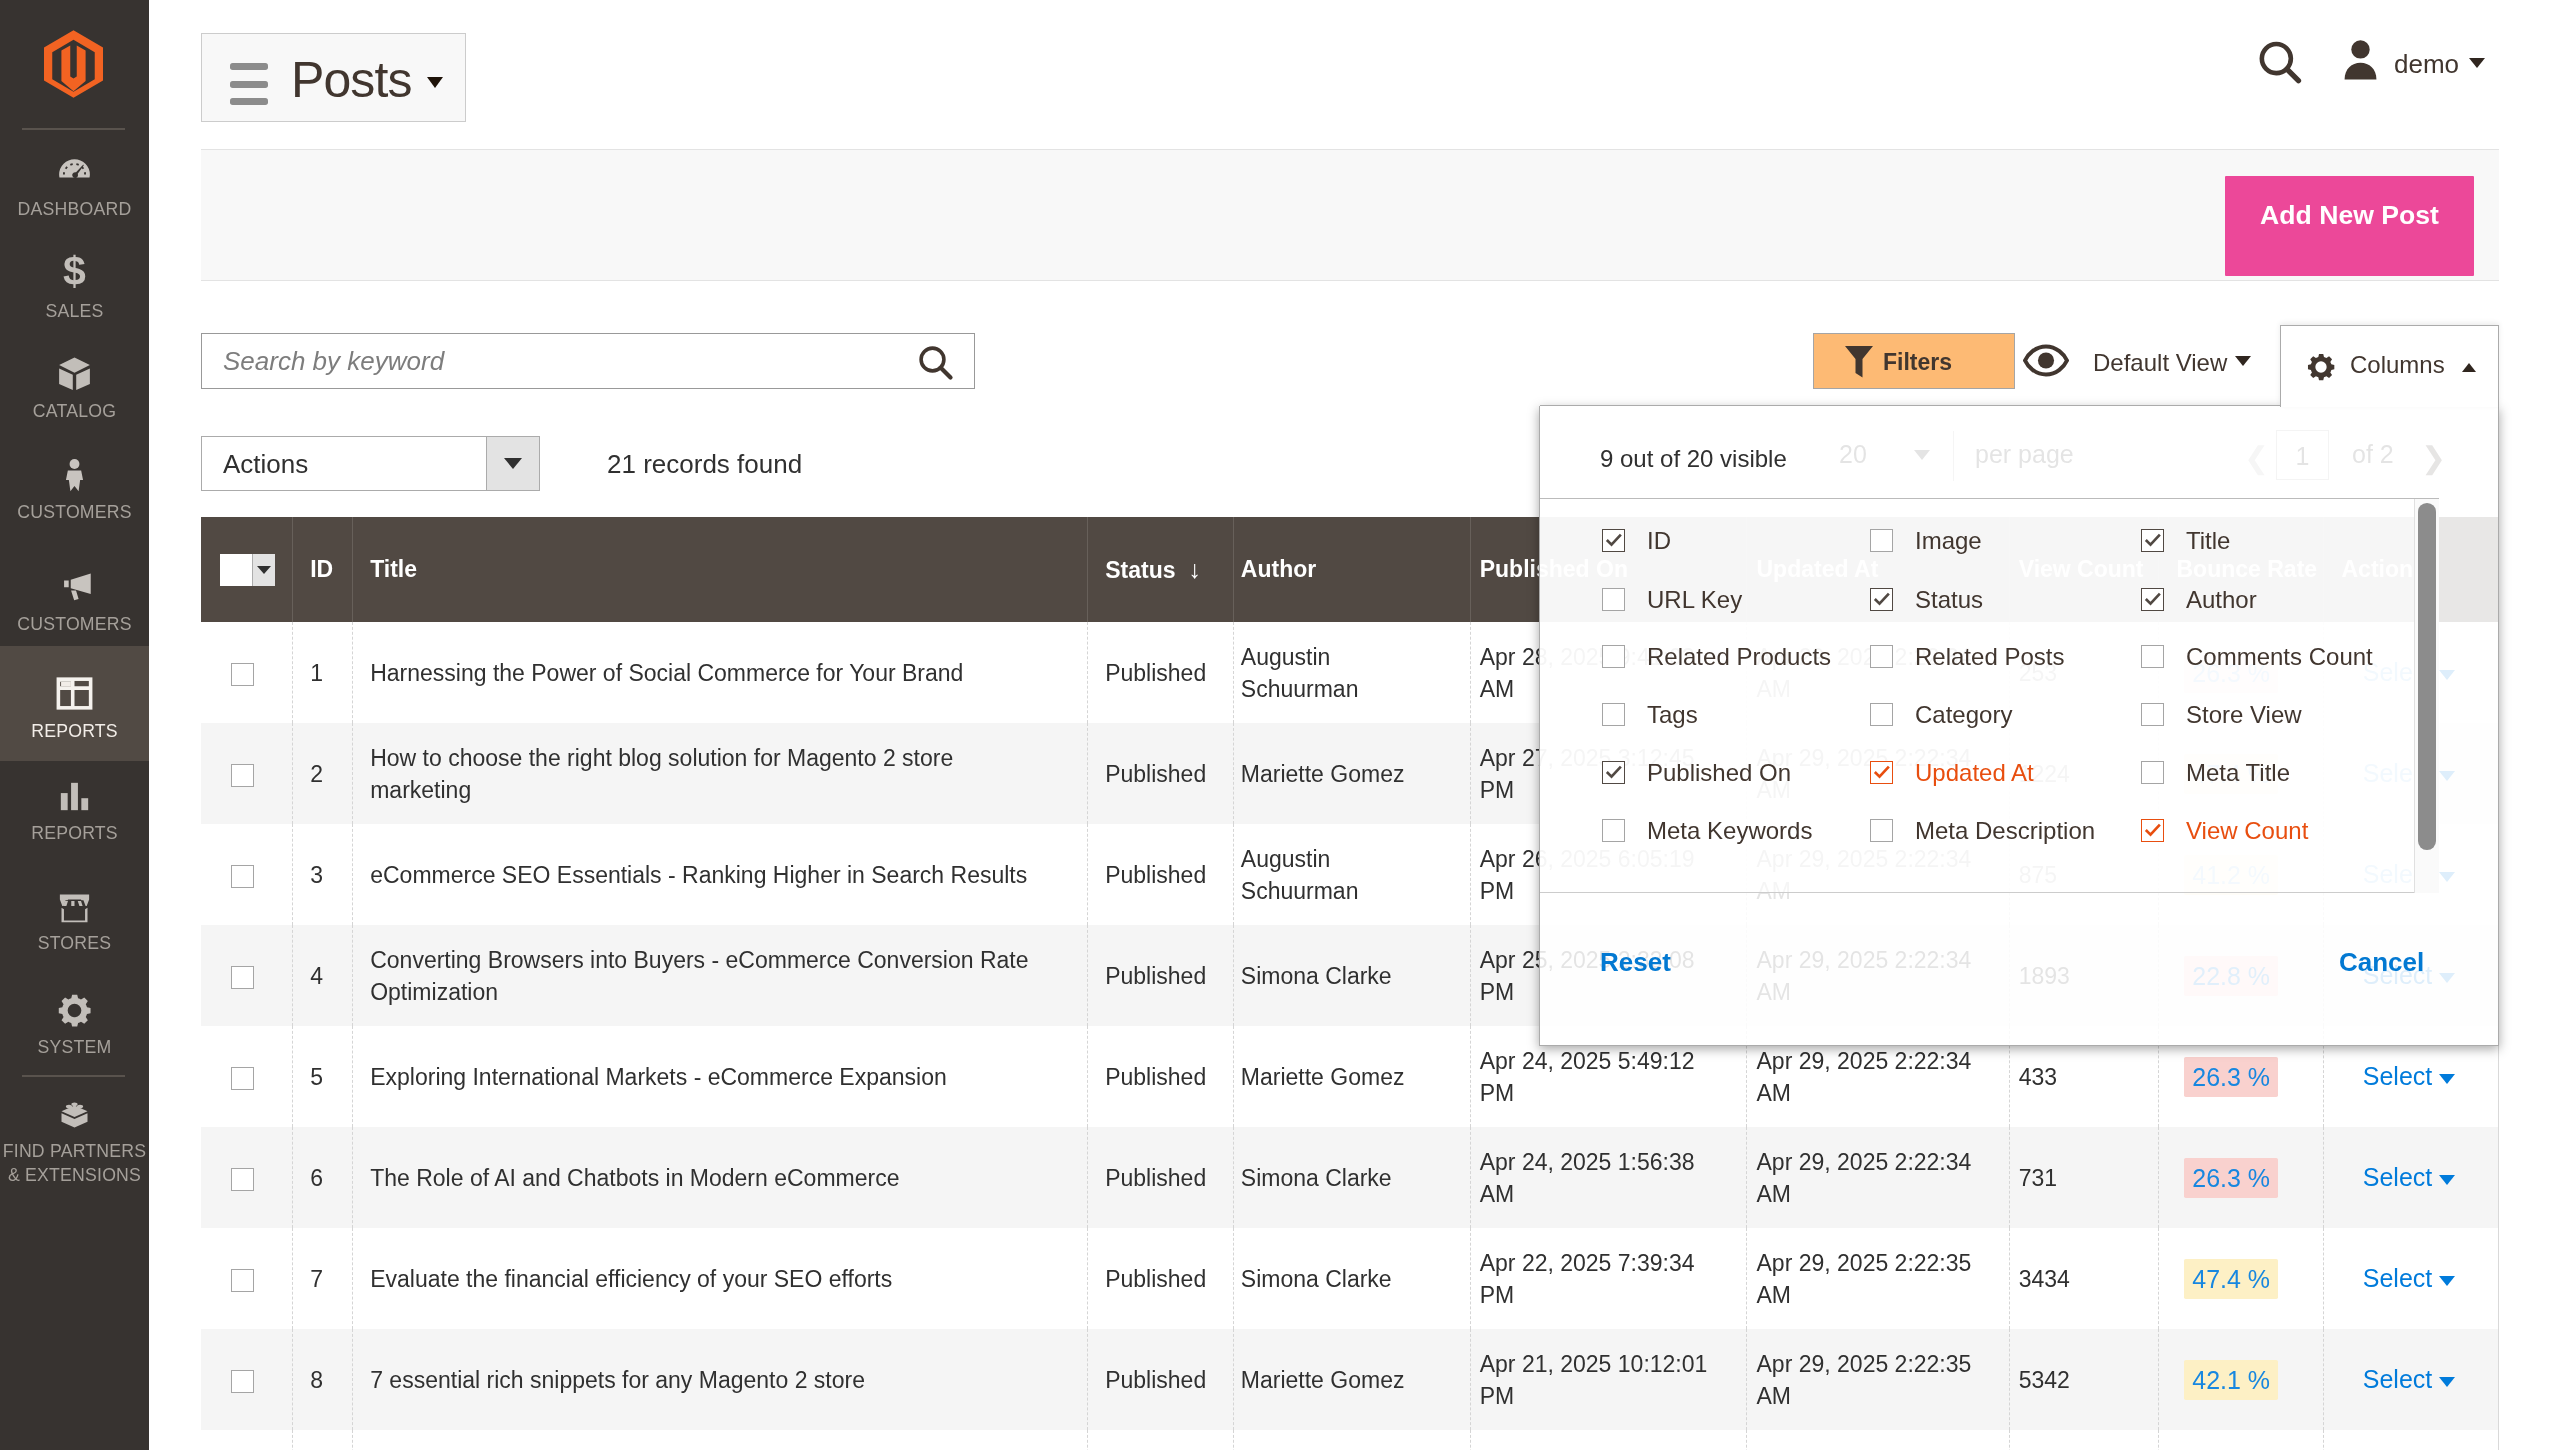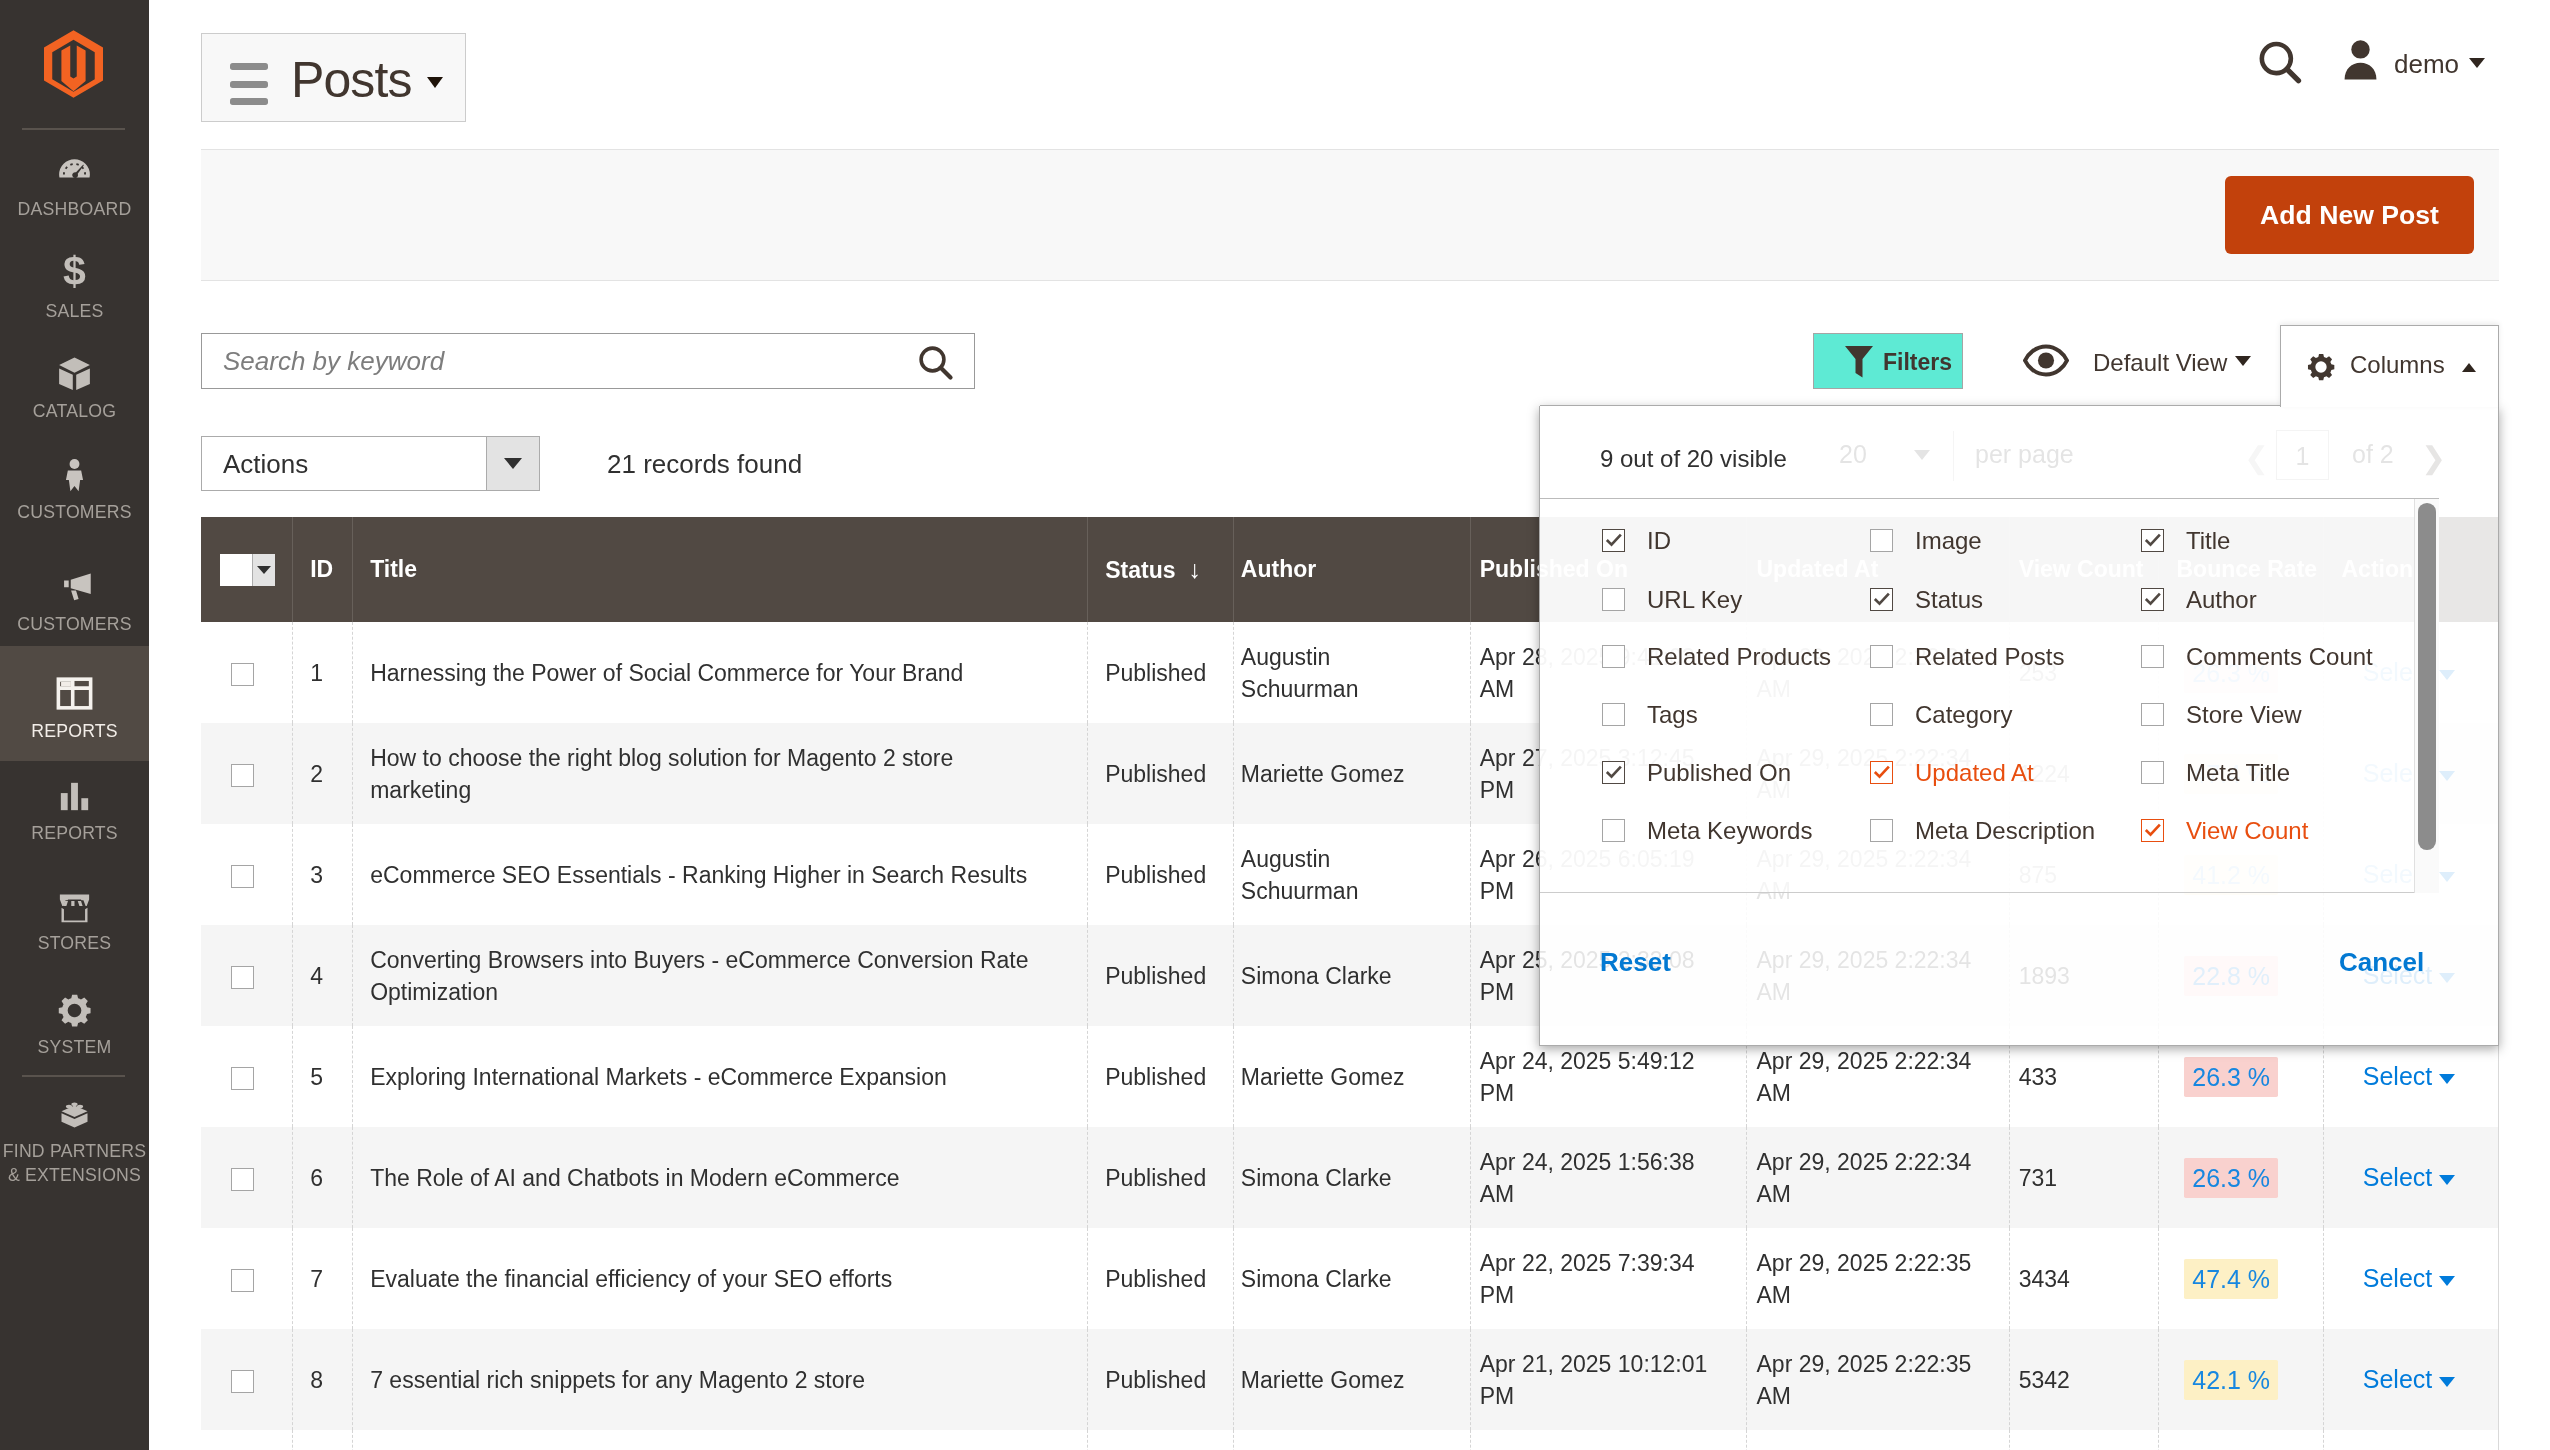--- a/index.html
+++ b/index.html
@@ -19,26 +19,26 @@
 
 
 #postsbox { position:absolute; left:201px; top:33px; width:265px; height:89px; background:#f8f8f8; border:0.9px solid #cccccc; }
 #postsbox .burger { position:absolute; left:27.5px; top:29px; width:38px; height:43px; }
 #postsbox .burger i { display:block; height:7px; background:#8c8c8c; border-radius:2.7px; margin-bottom:10.6px; }
 #postsbox .ttl { position:absolute; left:89px; top:17px; font-size:50px; letter-spacing:-0.9px; color:#41362f; }
 #postsbox .caret { position:absolute; left:225px; top:43px; width:0; height:0; border-left:8px solid transparent; border-right:8px solid transparent; border-top:11.5px solid #1f1309; }
 
 
 #grayband { position:absolute; left:201px; top:149px; width:2298px; height:132px; background:#f8f8f8; border-top:0.9px solid #e3e3e3; border-bottom:0.9px solid #e3e3e3; }
-#addbtn { position:absolute; left:2225px; top:176px; width:249px; height:78px; background:#c2410c; color:#fff; font-weight:bold; font-size:26.6px; text-align:center; line-height:78px; border-radius:6px; }
+#addbtn { position:absolute; left:2225px; top:176px; width:249px; height:100px; background:#ec4899; color:#fff; font-weight:bold; font-size:26.6px; text-align:center; line-height:78px; border-radius:1px; }
 
 
 #searchbox { position:absolute; left:201px; top:333px; width:774px; height:56px; background:#fff; border:0.9px solid #999; }
 #searchbox .ph { position:absolute; left:21px; top:12.4px; font-style:italic; font-size:26px; color:#7d7d7d; }
-#filtersbtn { position:absolute; left:1813px; top:333px; width:150px; height:56px; background:#5eead4; border:0.9px solid #a5a5a5; }
+#filtersbtn { position:absolute; left:1813px; top:333px; width:202px; height:56px; background:#fdba74; border:0.9px solid #a5a5a5; }
 
 
 #colsbtn { position:absolute; left:2280px; top:325px; width:219px; height:82px; background:#fff; border:0.9px solid #ababab; border-bottom:none; box-shadow:0 -1.8px 5.3px rgba(0,0,0,0.08); z-index:61; }
 
 
 #actionsbox { position:absolute; left:201px; top:436px; width:339px; height:55px; border:0.9px solid #ababab; background:#fff; }
 #actionsbox .txt { position:absolute; left:21px; top:12.4px; font-size:26px; color:#303030; }
 #actionsbox .arr { position:absolute; right:0; top:0; width:53px; height:53px; background:#e3e3e3; border-left:0.9px solid #ababab; }
 #actionsbox .arr:after { content:""; position:absolute; left:17px; top:21px; border-left:9.7px solid transparent; border-right:9.7px solid transparent; border-top:11.5px solid #303030; }
 #records { position:absolute; left:607px; top:449px; font-size:26px; color:#303030; }

